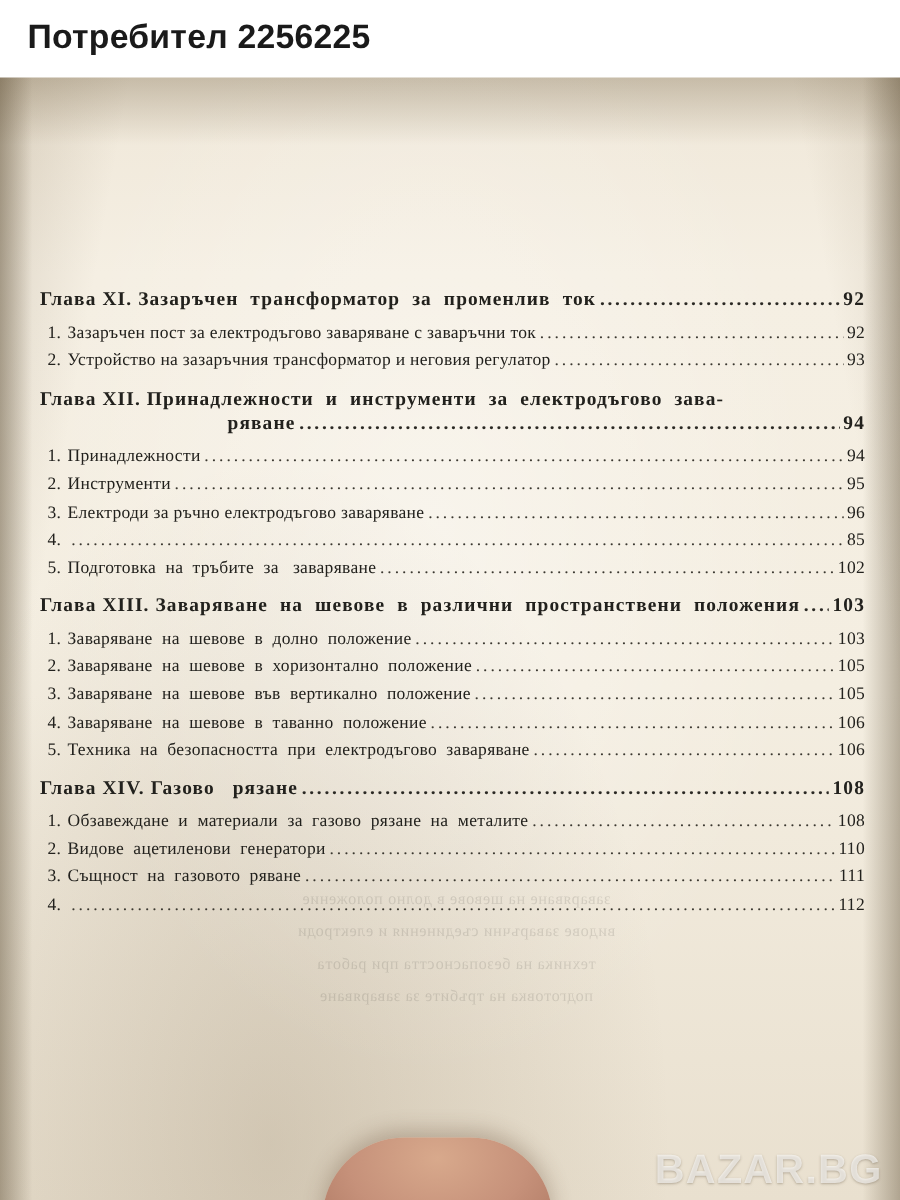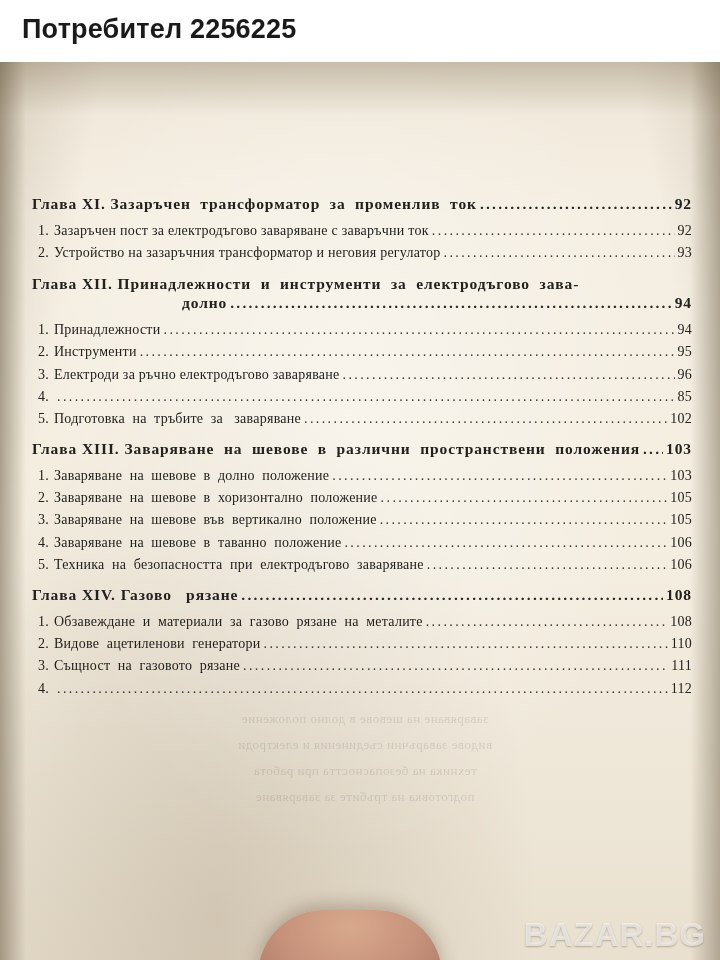--- a/index.html
+++ b/index.html
@@ -91,20 +91,21 @@
   }
 
   .chapter {
     font-family: "Liberation Serif", serif;
     font-size: 15.5px;
     font-weight: 700;
     letter-spacing: 0.9px;
     margin-bottom: 7px;
     line-height: 1.25;
     position: relative;
+    margin-top: 36px;
   }
   .chapter .ch-row {
     display: flex;
     align-items: baseline;
     width: 100%;
   }
   .chapter .ch-title { white-space: pre; }
   .chapter .leaders {
     flex: 1 1 auto;
     overflow: hidden;
@@ -239,21 +240,21 @@
             <span class="etitle">Устройство на зазаръчния трансформатор и неговия регулатор</span>
             <span class="leaders">............................................................................................................................................................................................................................................................................................................</span>
             <span class="epage">93</span>
           </div>
         </div>
         <div class="chapter">
           <div class="ch-row">
             <span class="ch-title">Глава XII. Принадлежности  и  инструменти  за  електродъгово  зава-</span>
           </div>
           <div class="ch-wrap2">
-            <span class="ch-title">долно</span>
+            <span class="ch-title">ряване</span>
             <span class="leaders">............................................................................................................................................................................................................................................................................................................</span>
             <span class="ch-page">94</span>
           </div>
         </div>
         <div class="group">
           <div class="entry">
             <span class="num">1.</span>
             <span class="etitle">Принадлежности</span>
             <span class="leaders">............................................................................................................................................................................................................................................................................................................</span>
             <span class="epage">94</span>
@@ -336,21 +337,21 @@
             <span class="epage">108</span>
           </div>
           <div class="entry">
             <span class="num">2.</span>
             <span class="etitle">Видове  ацетиленови  генератори</span>
             <span class="leaders">............................................................................................................................................................................................................................................................................................................</span>
             <span class="epage">110</span>
           </div>
           <div class="entry">
             <span class="num">3.</span>
-            <span class="etitle">Същност  на  газовото  рязане</span>
+            <span class="etitle">Същност  на  газовото  ряване</span>
             <span class="leaders">............................................................................................................................................................................................................................................................................................................</span>
             <span class="epage">111</span>
           </div>
           <div class="entry">
             <span class="num">4.</span>
             <span class="leaders">............................................................................................................................................................................................................................................................................................................</span>
             <span class="epage">112</span>
           </div>
         </div>
       </div>

